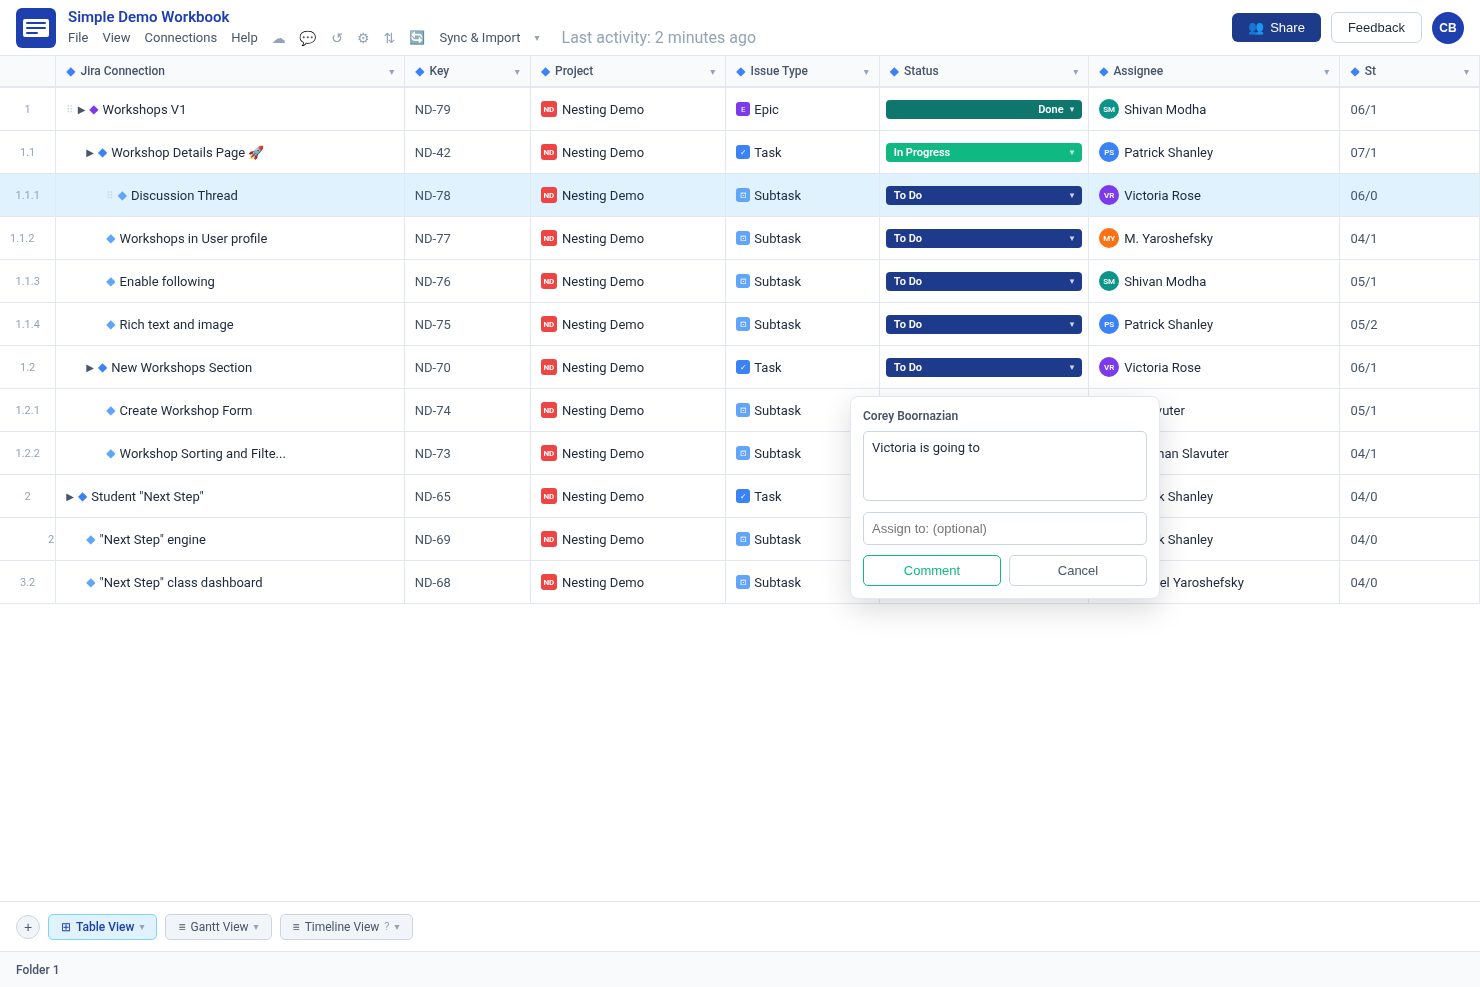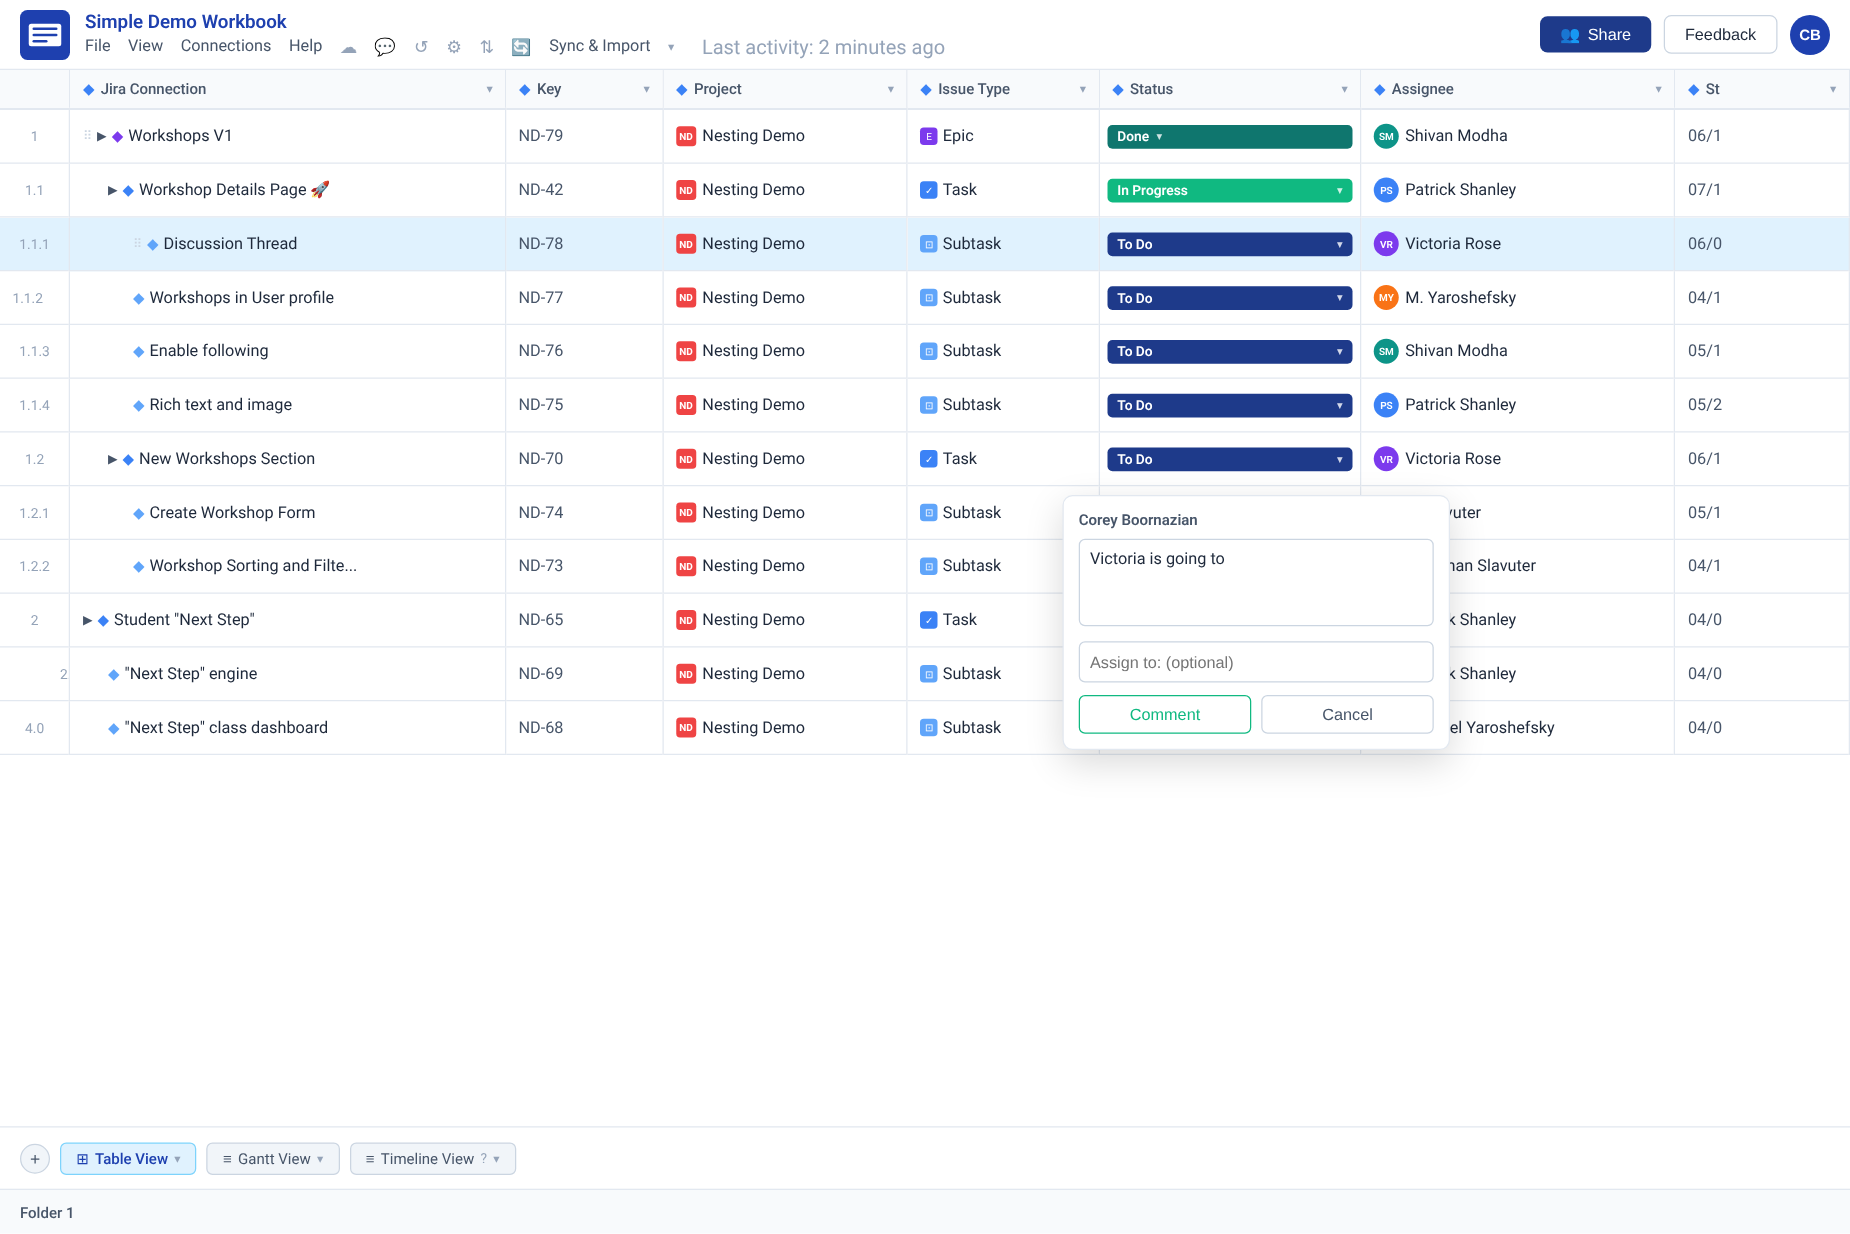--- a/index.html
+++ b/index.html
@@ -163,21 +163,21 @@
               <span>Nesting Demo</span>
             </div>
           </td>
           <td>
             <div style="display:flex; align-items:center;">
               <span style="background:#7c3aed; color:#fff; border-radius:3px; width:14px; height:14px; display:inline-flex; align-items:center; justify-content:center; font-size:8px; margin-right:4px;">E</span>
               <span>Epic</span>
             </div>
           </td>
           <td style="padding: 4px 6px;">
-            <div style="display:flex; align-items:center; background:#0f766e; border-radius:4px; padding:3px 8px; justify-content:flex-start; color:#fff;">
+            <div style="display:flex; align-items:center; background:#0f766e; border-radius:4px; padding:3px 8px; justify-content:flex-end; color:#fff;">
     <span style="font-size:11px; font-weight:600;">Done</span>
     <span style="color:rgba(255,255,255,0.8); font-size:9px; margin-left:6px;">▾</span>
   </div>
           </td>
           <td>
             <div style="display:flex; align-items:center; gap:5px;">
     <span style="background:#0d9488; color:#fff; border-radius:50%; width:20px; height:20px; display:inline-flex; align-items:center; justify-content:center; font-size:8px; font-weight:600; flex-shrink:0;">SM</span>
     <span style="overflow:hidden; text-overflow:ellipsis;">Shivan Modha</span>
   </div>
           </td>
@@ -511,21 +511,21 @@
           </td>
           <td>
             <div style="display:flex; align-items:center; gap:5px;">
     <span style="background:#3b82f6; color:#fff; border-radius:50%; width:20px; height:20px; display:inline-flex; align-items:center; justify-content:center; font-size:8px; font-weight:600; flex-shrink:0;">PS</span>
     <span style="overflow:hidden; text-overflow:ellipsis;">Patrick Shanley</span>
   </div>
           </td>
           <td style="color: rgb(71, 85, 105);">04/0</td>
         </tr>
         <tr>
-          <td style="color: rgb(148, 163, 184); font-size: 11px; text-align: center; width: 40px;">4.0</td>
+          <td style="color: rgb(148, 163, 184); font-size: 11px; text-align: center; width: 40px;">3.2</td>
           <td style="padding-left: 30px; display: flex; align-items: center;">
             <span style="color:#60a5fa; font-size:12px; margin-right:4px;">◆</span>
             <span style="overflow:hidden; text-overflow:ellipsis; white-space:nowrap;">"Next Step" class dashboard</span>
           </td>
           <td style="color: rgb(71, 85, 105);">ND-68</td>
           <td>
             <div style="display:flex; align-items:center; gap:5px;">
               <span style="background:#ef4444; color:#fff; border-radius:3px; width:16px; height:16px; display:inline-flex; align-items:center; justify-content:center; font-size:8px; font-weight:700; flex-shrink:0;">ND</span>
               <span>Nesting Demo</span>
             </div>

